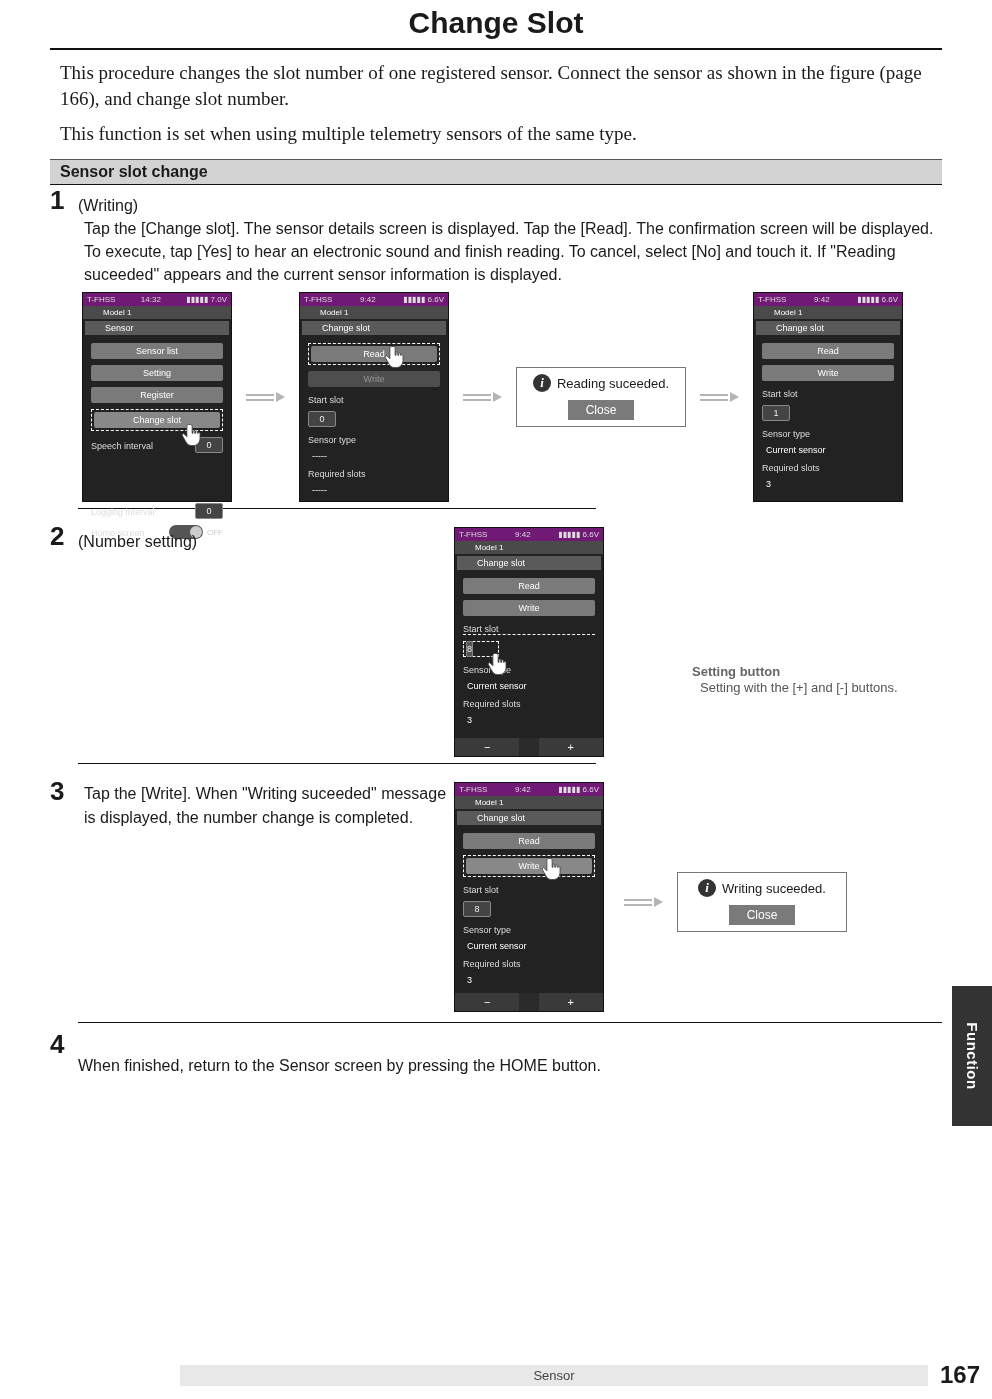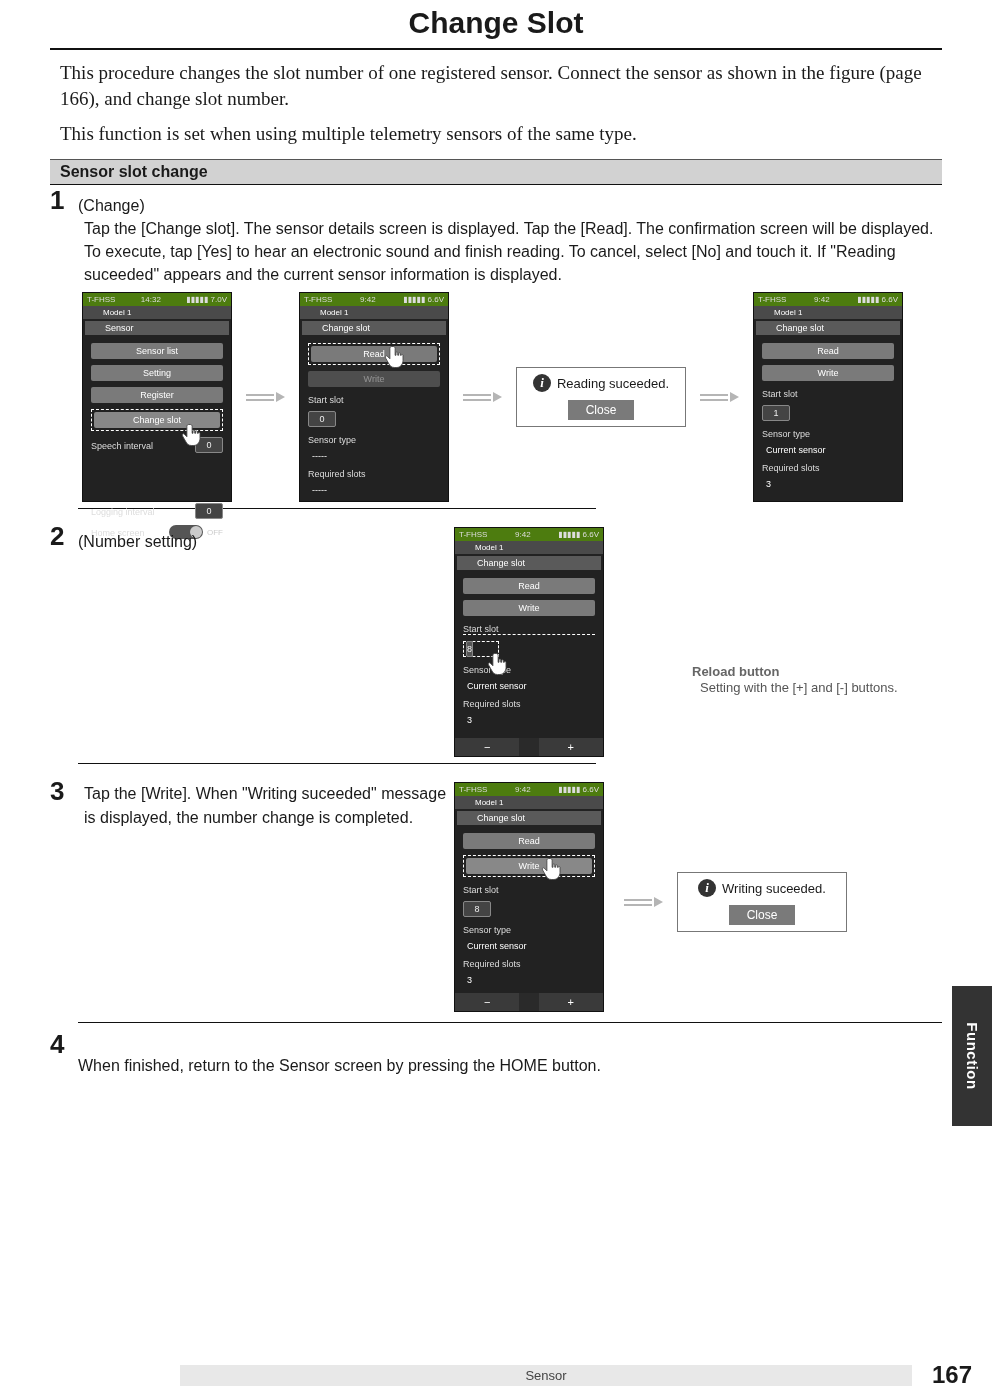--- a/index.html
+++ b/index.html
@@ -24,33 +24,33 @@
   ol.steps>li{position:relative;padding:6px 0 6px 28px;}
   ol.steps>li::before{counter-increment:step;content:counter(step);position:absolute;left:0;top:0;font-size:26px;font-weight:bold;}
   .stepname{font-size:16px;margin:6px 0 2px 0;}
   .stepbody{font-size:16px;line-height:1.45;margin:0 0 6px 6px;}
   .row{display:flex;align-items:flex-start;}
   .hr-half{border:0;border-top:1px solid #111;margin:6px 0;width:60%;}
   .side-tab{position:absolute;right:0;top:980px;width:40px;height:140px;background:#333;}
   .side-tab span{position:absolute;top:50%;left:50%;transform:translate(-50%,-50%) rotate(90deg);color:#fff;font-weight:bold;font-size:15px;letter-spacing:0.5px;}
   .footer{position:absolute;left:0;right:0;bottom:16px;display:flex;align-items:center;}
   .footer .band{flex:1;margin-left:180px;background:#e8e8e8;text-align:center;font-size:13px;color:#444;padding:3px 0;}
-  .pnum{width:80px;text-align:center;font-size:24px;font-weight:bold;}
+  .pnum{width:64px;text-align:center;font-size:24px;font-weight:bold;}
 
   
   .screens{display:flex;align-items:center;gap:14px;margin:6px 0 6px 4px;flex-wrap:nowrap;}
   .arrowwrap{display:flex;align-items:center;gap:2px;}
   .arrowwrap .lines{display:flex;flex-direction:column;gap:3px;}
   .arrowwrap .lines span{width:28px;height:2px;background:var(--arrow);}
 
   .ms{background:#222;color:#eee;font-size:9px;padding:0;position:relative;border:1px solid #111;}
   .ms.w1{width:150px;height:210px;}
   .ms.w2{width:150px;height:210px;}
   .ms.w3{width:150px;height:210px;}
-  .ms .topbar{display:flex;justify-content:space-between;background:#4d7c0f;padding:2px 4px;font-size:8px;color:#ddd;}
+  .ms .topbar{display:flex;justify-content:space-between;background:#701a75;padding:2px 4px;font-size:8px;color:#ddd;}
   .ms .subbar{background:#5a5a5a;color:#fff;padding:2px 20px;font-size:9px;}
   .ms .body{padding:6px 8px;display:flex;flex-direction:column;gap:6px;}
   .ms .lbl{color:#ddd;font-size:9px;margin-top:2px;}
   .ms .val{color:#fff;font-size:9px;margin-left:4px;}
   .msbtn{background:var(--btn);color:#fff;text-align:center;padding:3px 8px;border-radius:2px;font-size:9px;}
   .msval{background:#444;border:1px solid #888;text-align:center;padding:2px 0;border-radius:2px;width:28px;font-size:9px;}
   .dashbox{border:1.5px dashed #fff;padding:2px;}
   .msfoot{position:absolute;left:0;right:0;bottom:0;display:flex;}
   .msfoot div{flex:1;text-align:center;background:#3a3a3a;color:#fff;padding:3px 0;font-size:11px;}
 
@@ -79,21 +79,21 @@
   <hr class="rule">
   <p class="intro">This procedure changes the slot number of one registered sensor. Connect the sensor as shown in the figure (page 166), and change slot number.</p>
   <p class="intro">This function is set when using multiple telemetry sensors of the same type.</p>
 
   <div class="subhead">Sensor slot change</div>
   <hr class="rule thin">
 
   <ol class="steps">
 
     <li>
-      <div class="stepname"> (Change)</div>
+      <div class="stepname"> (Writing)</div>
       <div class="stepbody">Tap the [Change slot]. The sensor details screen is displayed. Tap the [Read]. The confirmation screen will be displayed. To execute, tap [Yes] to hear an electronic sound and finish reading. To cancel, select [No] and touch it. If "Reading suceeded" appears and the current sensor information is displayed.</div>
 
       <div class="screens">
 
         <div class="ms w1">
           <div class="topbar">
             <span>T-FHSS</span>
             <span>14:32</span>
             <span><span>▮▮▮▮▮</span> <span>7.0V</span></span>
           </div>
@@ -310,21 +310,21 @@
       </div>
       <hr class="rule thin" style="margin-top:10px;">
     </li>
 
     <li>
       <div class="stepbody" style="margin-top:19px;margin-left:0;">When finished, return to the Sensor screen by pressing the HOME button.</div>
     </li>
   </ol>
 
   <div class="sbnote">
-    <div class="h">Reload button</div>
+    <div class="h">Setting button</div>
     <div class="b">Setting with the [+] and [-] buttons.</div>
   </div>
 
   <div class="side-tab">
     <span>Function</span>
   </div>
 
   <div class="footer">
     <div class="band">Sensor</div>
     <div class="pnum">167</div>

